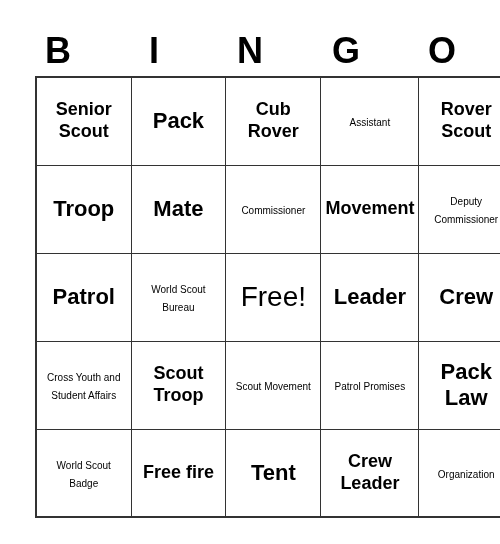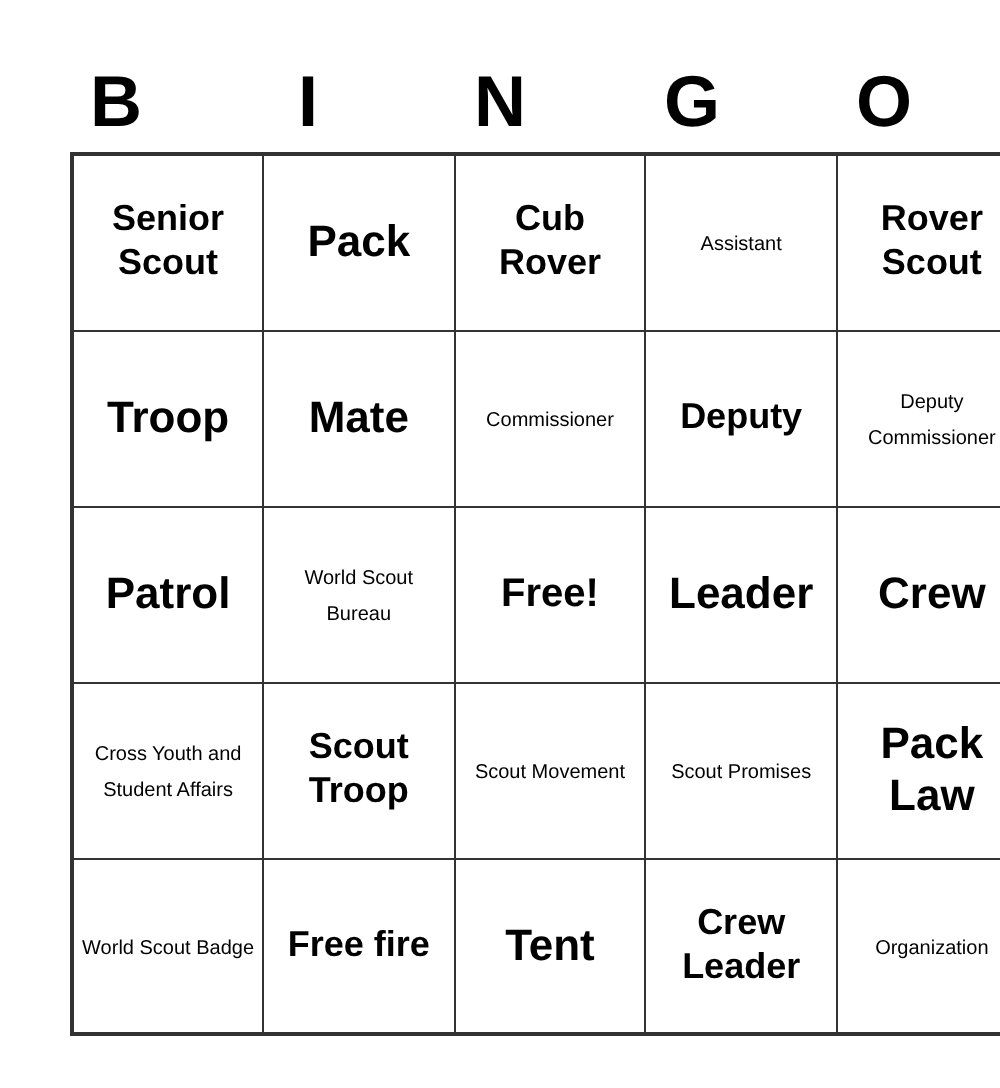--- a/index.html
+++ b/index.html
@@ -66,22 +66,22 @@
       line-height: 1.2;
     }
 
     .cell-small {
       font-size: 10px;
       font-weight: normal;
       line-height: 1.3;
     }
 
     .free-cell {
-      font-size: 20px;
-      font-weight: bold;
+      font-size: 28px;
+      font-weight: normal;
     }
   </style>
 </head>
 <body>
 
 <div class="bingo-container">
   <div class="bingo-header">
   <div class="bingo-header-cell">B</div>
       <div class="bingo-header-cell">I</div>
       <div class="bingo-header-cell">N</div>
@@ -98,35 +98,35 @@
           <td><span class="cell-medium">Senior Scout</span></td>
           <td><span class="cell-large">Pack</span></td>
           <td><span class="cell-medium">Cub Rover</span></td>
           <td><span class="cell-small">Assistant</span></td>
           <td><span class="cell-medium">Rover Scout</span></td>
         </tr>
         <tr>
           <td><span class="cell-large">Troop</span></td>
           <td><span class="cell-large">Mate</span></td>
           <td><span class="cell-small">Commissioner</span></td>
-          <td><span class="cell-medium">Deputy</span></td>
+          <td><span class="cell-medium">Movement</span></td>
           <td><span class="cell-small">Deputy Commissioner</span></td>
         </tr>
         <tr>
           <td><span class="cell-large">Patrol</span></td>
           <td><span class="cell-small">World Scout Bureau</span></td>
           <td><span class="free-cell">Free!</span></td>
           <td><span class="cell-large">Leader</span></td>
           <td><span class="cell-large">Crew</span></td>
         </tr>
         <tr>
           <td><span class="cell-small">Cross Youth and Student Affairs</span></td>
           <td><span class="cell-medium">Scout Troop</span></td>
           <td><span class="cell-small">Scout Movement</span></td>
-          <td><span class="cell-small">Scout Promises</span></td>
+          <td><span class="cell-small">Patrol Promises</span></td>
           <td><span class="cell-large">Pack Law</span></td>
         </tr>
         <tr>
           <td><span class="cell-small">World Scout Badge</span></td>
           <td><span class="cell-medium">Free fire</span></td>
           <td><span class="cell-large">Tent</span></td>
           <td><span class="cell-medium">Crew Leader</span></td>
           <td><span class="cell-small">Organization</span></td>
         </tr>
       </tbody>

